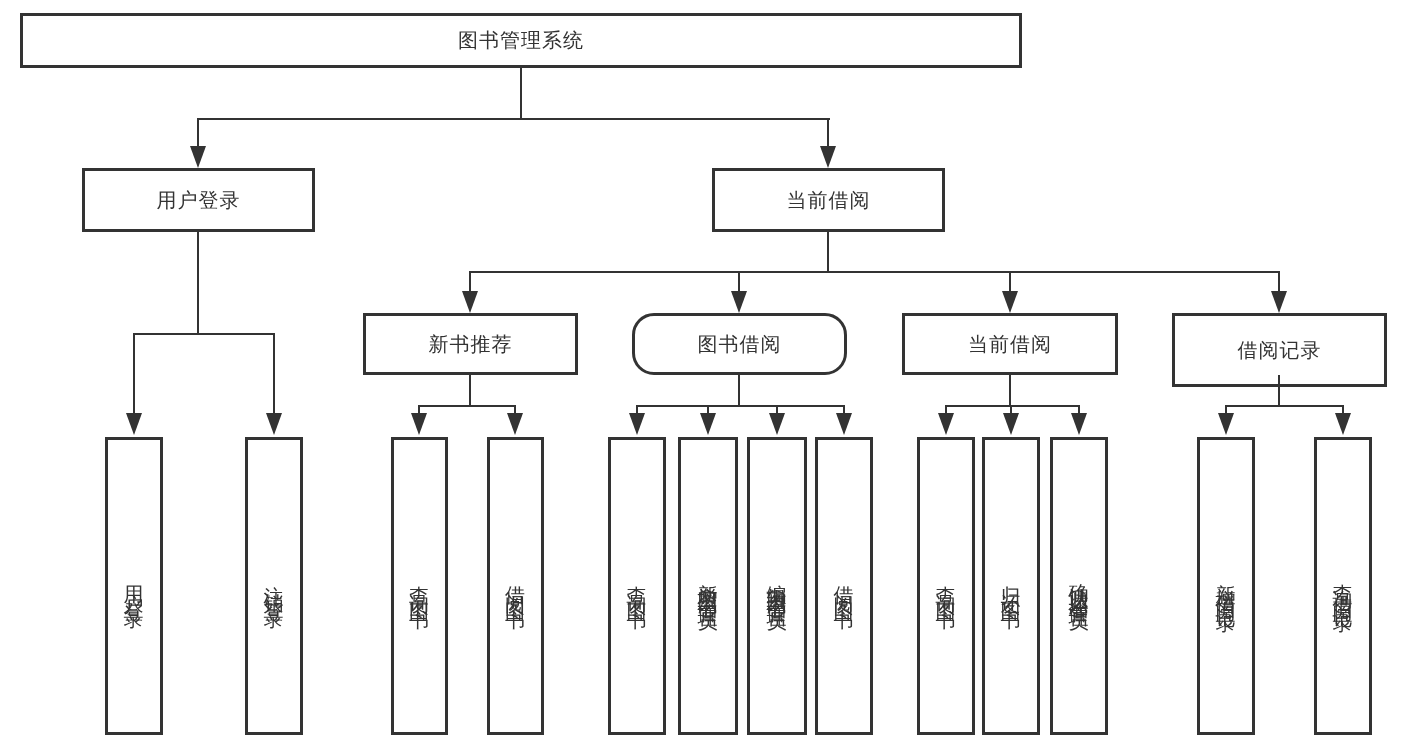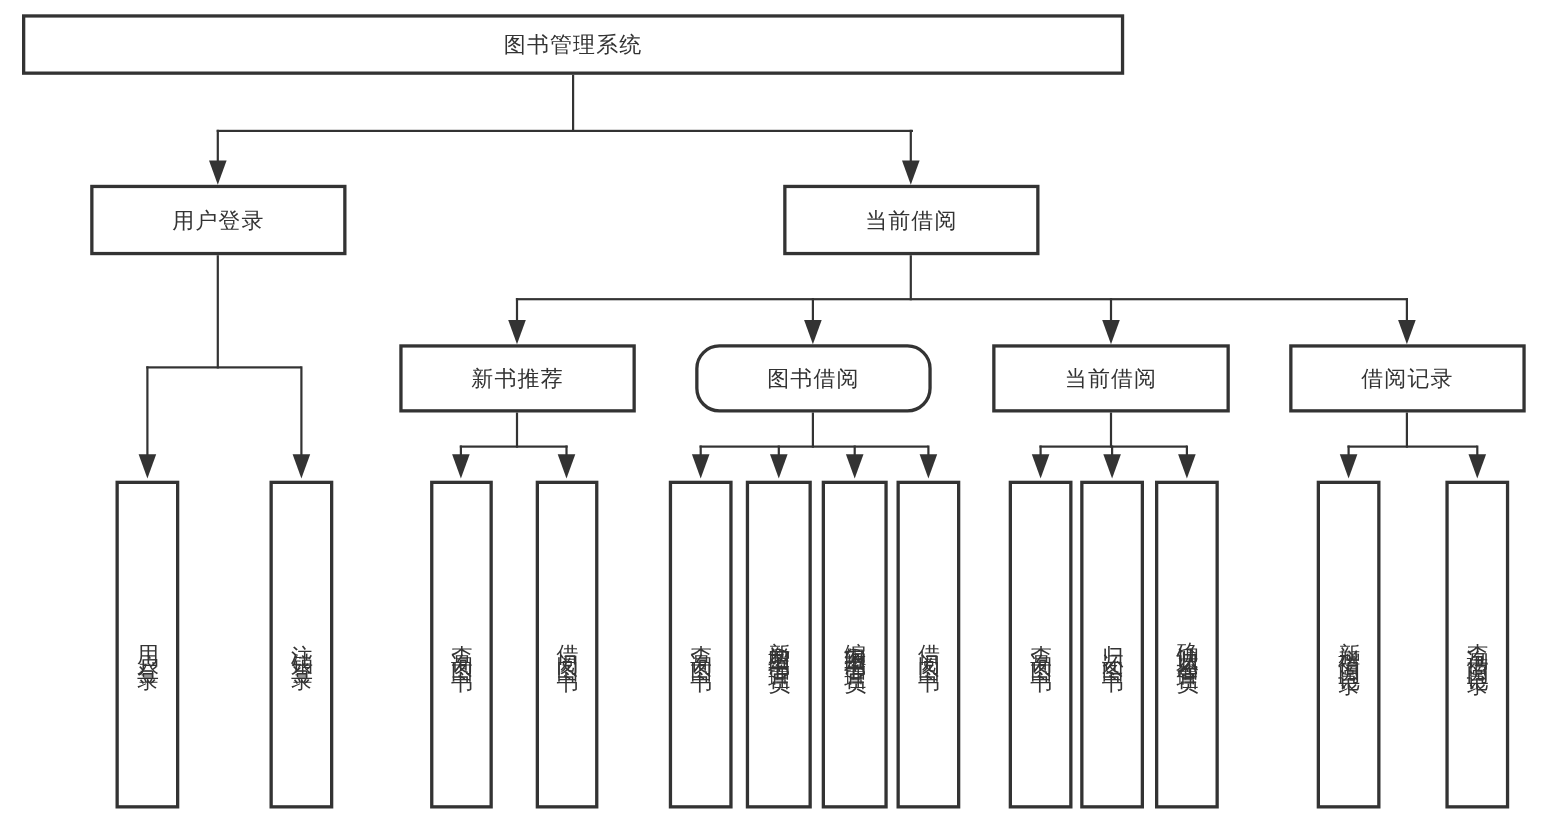--- a/index.html
+++ b/index.html
@@ -40,21 +40,21 @@
   <div class="hbox" style="left:82px;top:168px;width:233px;height:64px;">用户登录</div>
 
   <div class="hbox" style="left:712px;top:168px;width:233px;height:64px;">当前借阅</div>
 
   <div class="hbox" style="left:363px;top:313px;width:215px;height:62px;">新书推荐</div>
 
   <div class="hbox" style="left:632px;top:313px;width:215px;height:62px;border-radius:22px;">图书借阅</div>
 
   <div class="hbox" style="left:902px;top:313px;width:216px;height:62px;">当前借阅</div>
 
-  <div class="hbox" style="left:1172px;top:313px;width:215px;height:62px;">借阅记录</div>
+  <div class="hbox" style="left:1172px;top:313px;width:215px;height:74px;">借阅记录</div>
 
   <div class="vbox" style="left:105px;top:437px;width:58px;height:298px;">用户登录</div>
   <div class="vbox" style="left:245px;top:437px;width:58px;height:298px;">注销登录</div>
 
   <div class="vbox" style="left:391px;top:437px;width:57px;height:298px;">查询图书</div>
   <div class="vbox" style="left:487px;top:437px;width:57px;height:298px;">借阅图书</div>
 
   <div class="vbox" style="left:608px;top:437px;width:58px;height:298px;">查询图书</div>
   <div class="vbox" style="left:678px;top:437px;width:60px;height:298px;letter-spacing:4px;">新增图书（管理员）</div>
   <div class="vbox" style="left:747px;top:437px;width:60px;height:298px;letter-spacing:4px;">编辑图书（管理员）</div>

